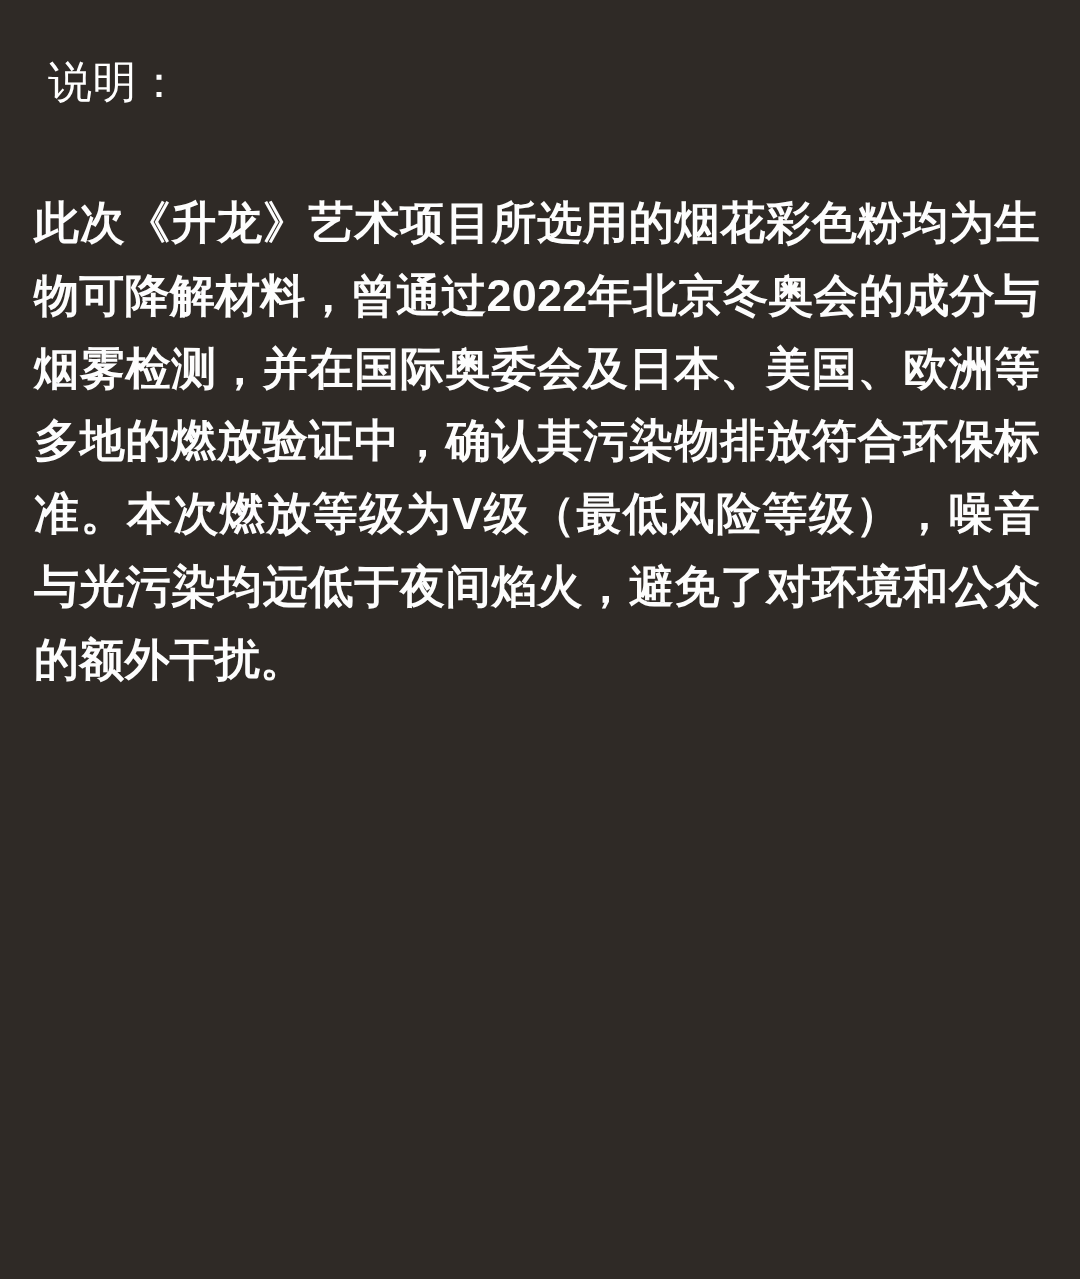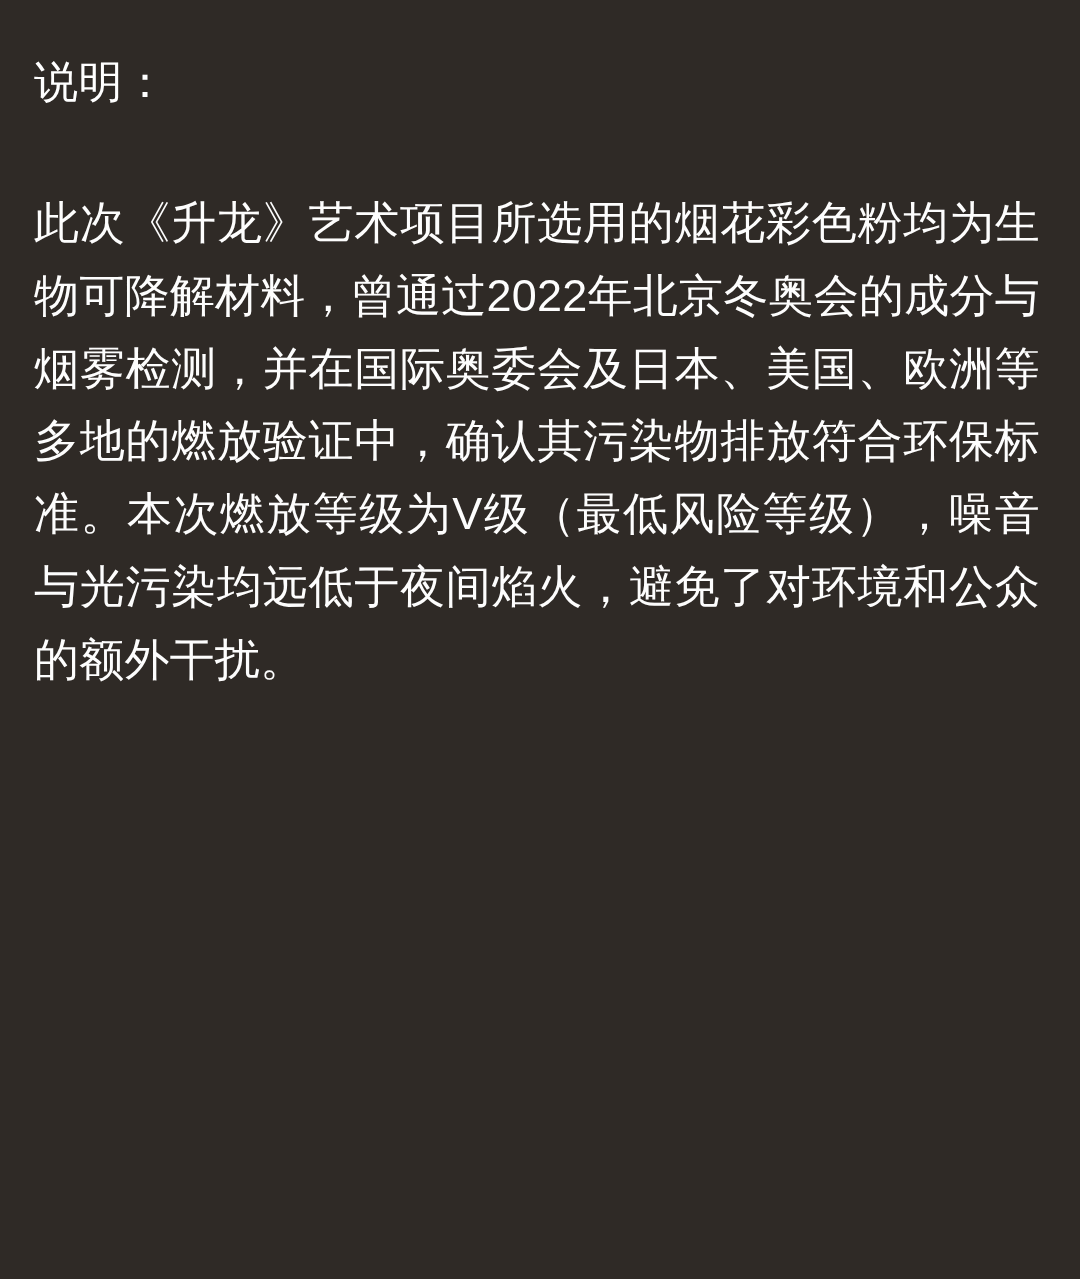--- a/index.html
+++ b/index.html
@@ -18,31 +18,31 @@
     box-sizing: border-box;
     width: 1080px;
     height: 1279px;
     padding: 56px 40px 40px 34px;
     background: #2f2a26;
   }
   .heading {
     font-size: 44px;
     line-height: 1.2;
     letter-spacing: 0.5px;
-    margin: 0 0 78px 0;
+    margin: 0 0 78px 14px;
     color: #ffffff;
     font-weight: 400;
   }
   .para {
     font-size: 45px;
     line-height: 1.62;
     letter-spacing: 0.2px;
     margin: 0 0 56px 0;
     color: #fdfdfd;
-    font-weight: 400;
+    font-weight: 700;
     text-align: justify;
     text-justify: inter-character;
   }
   .para:last-child {
     margin-bottom: 0;
   }
 </style>
 </head>
 <body>
 

